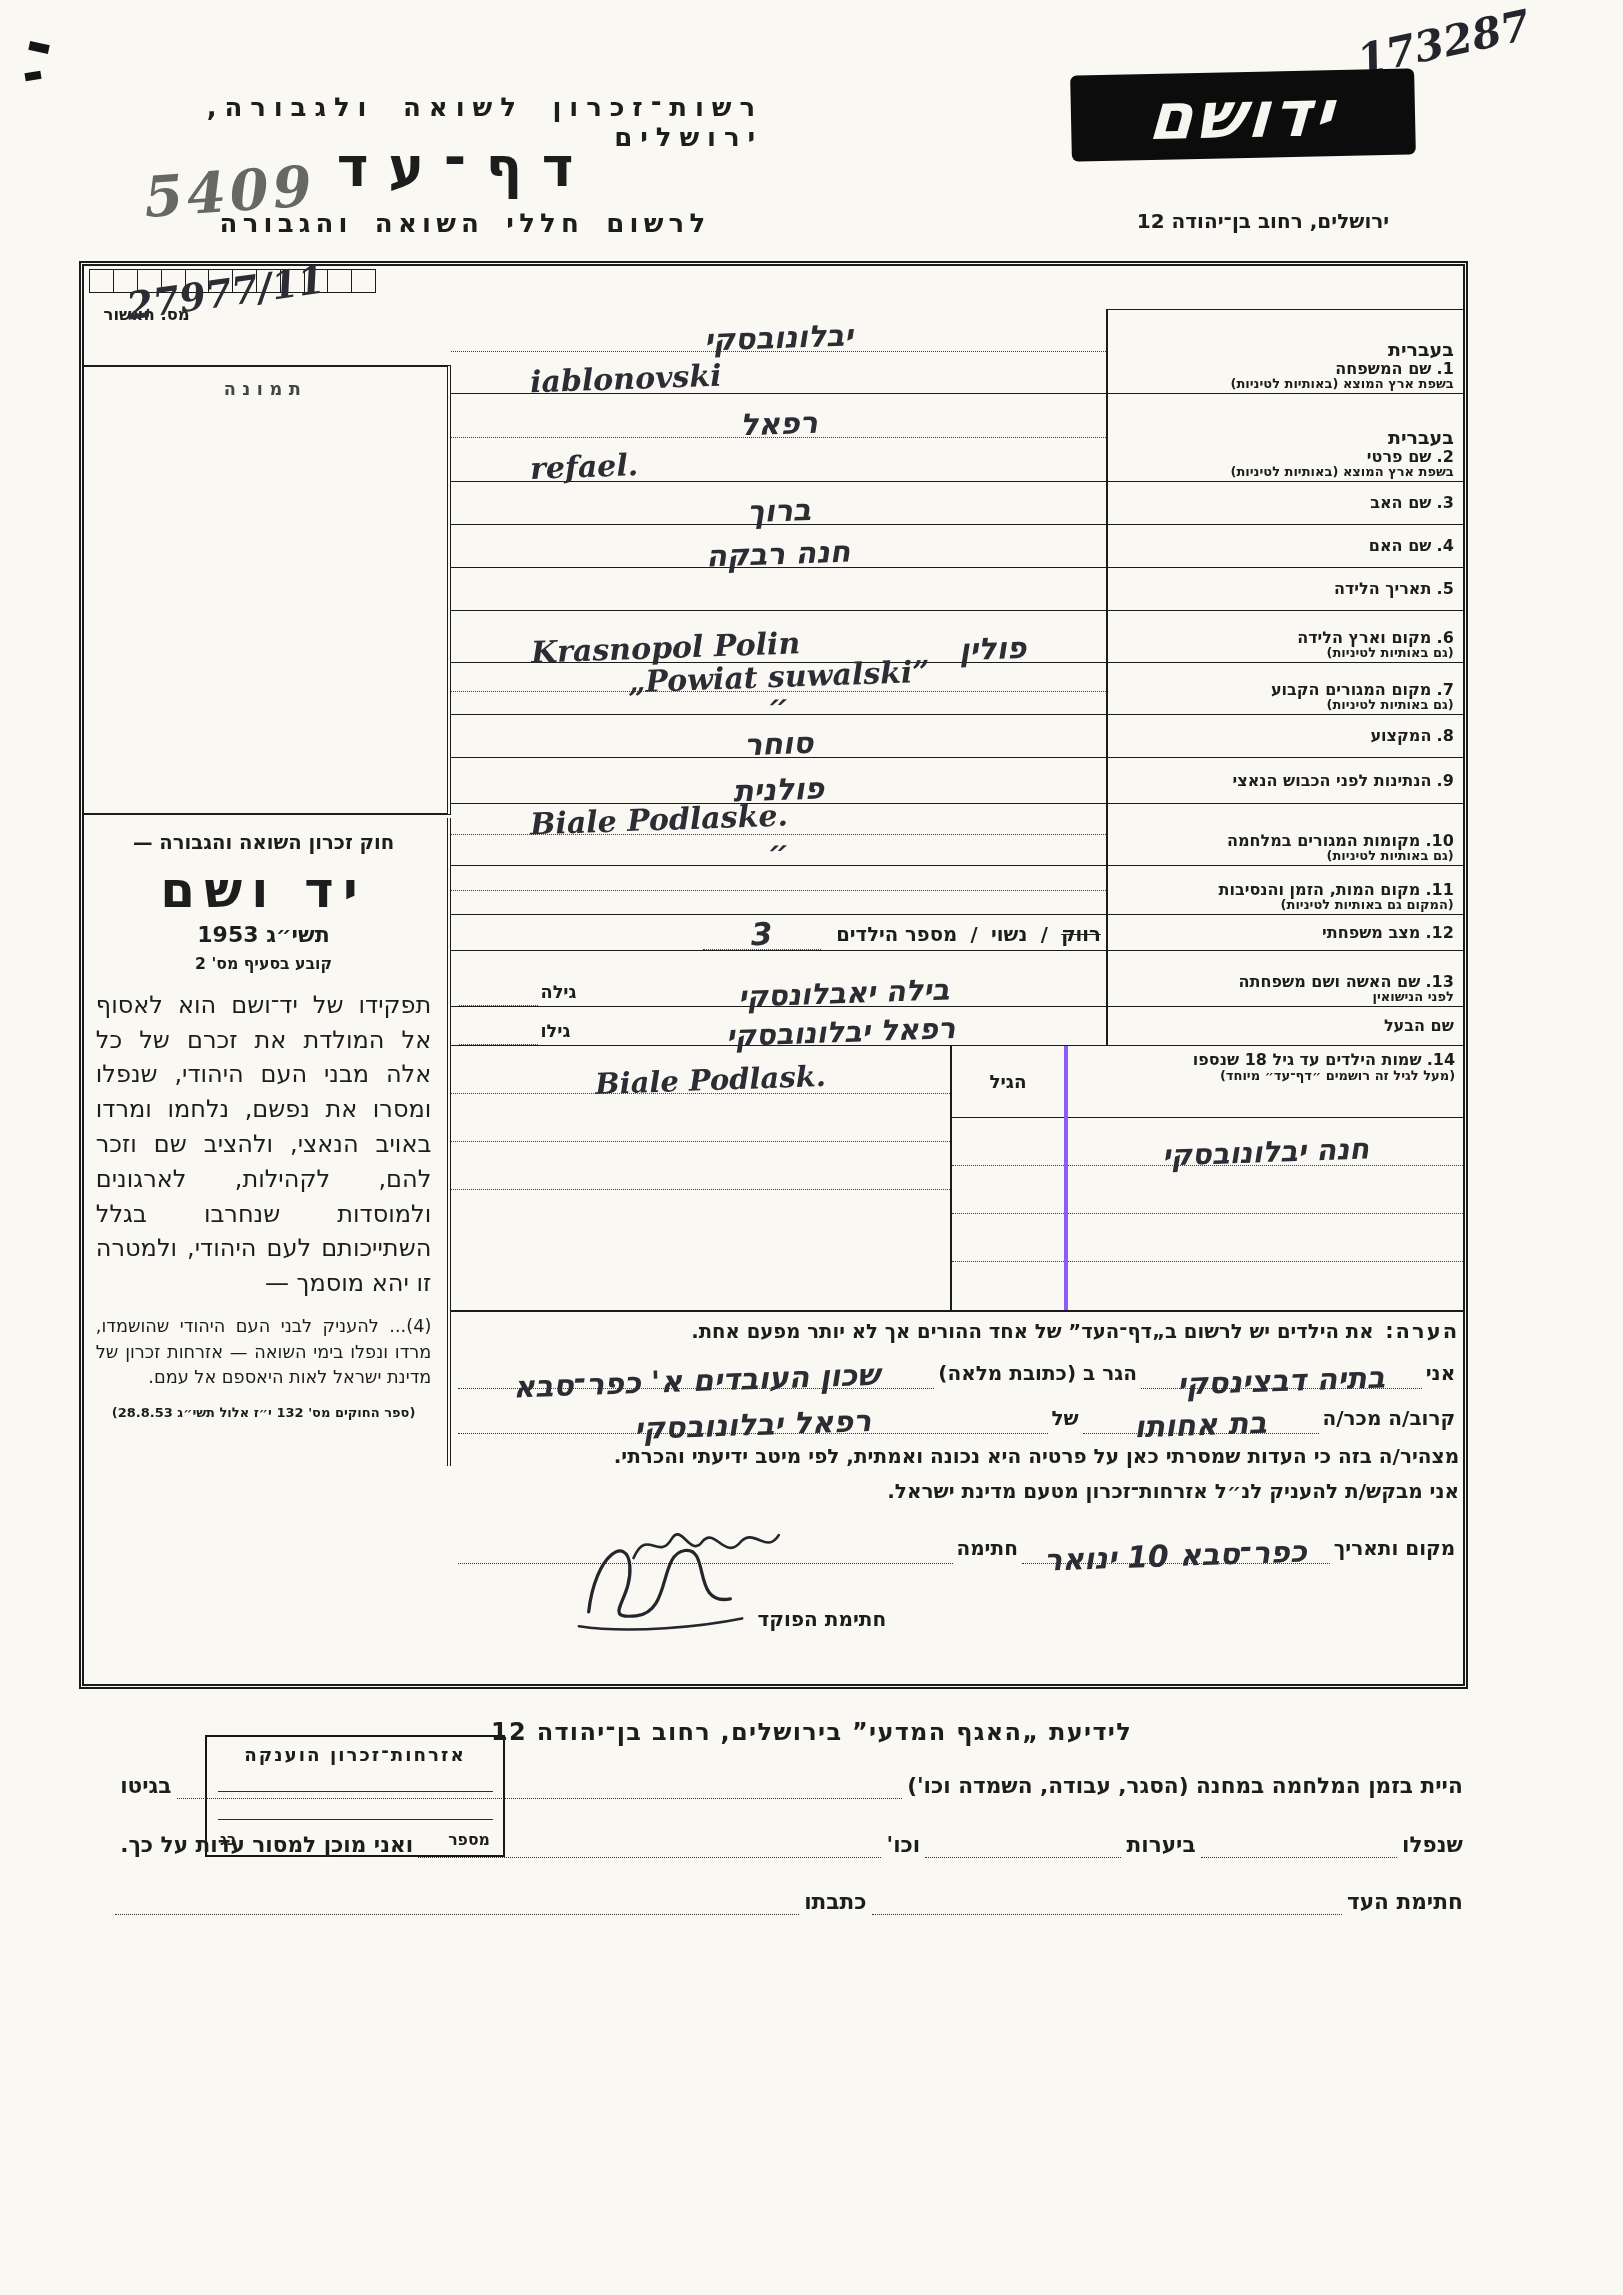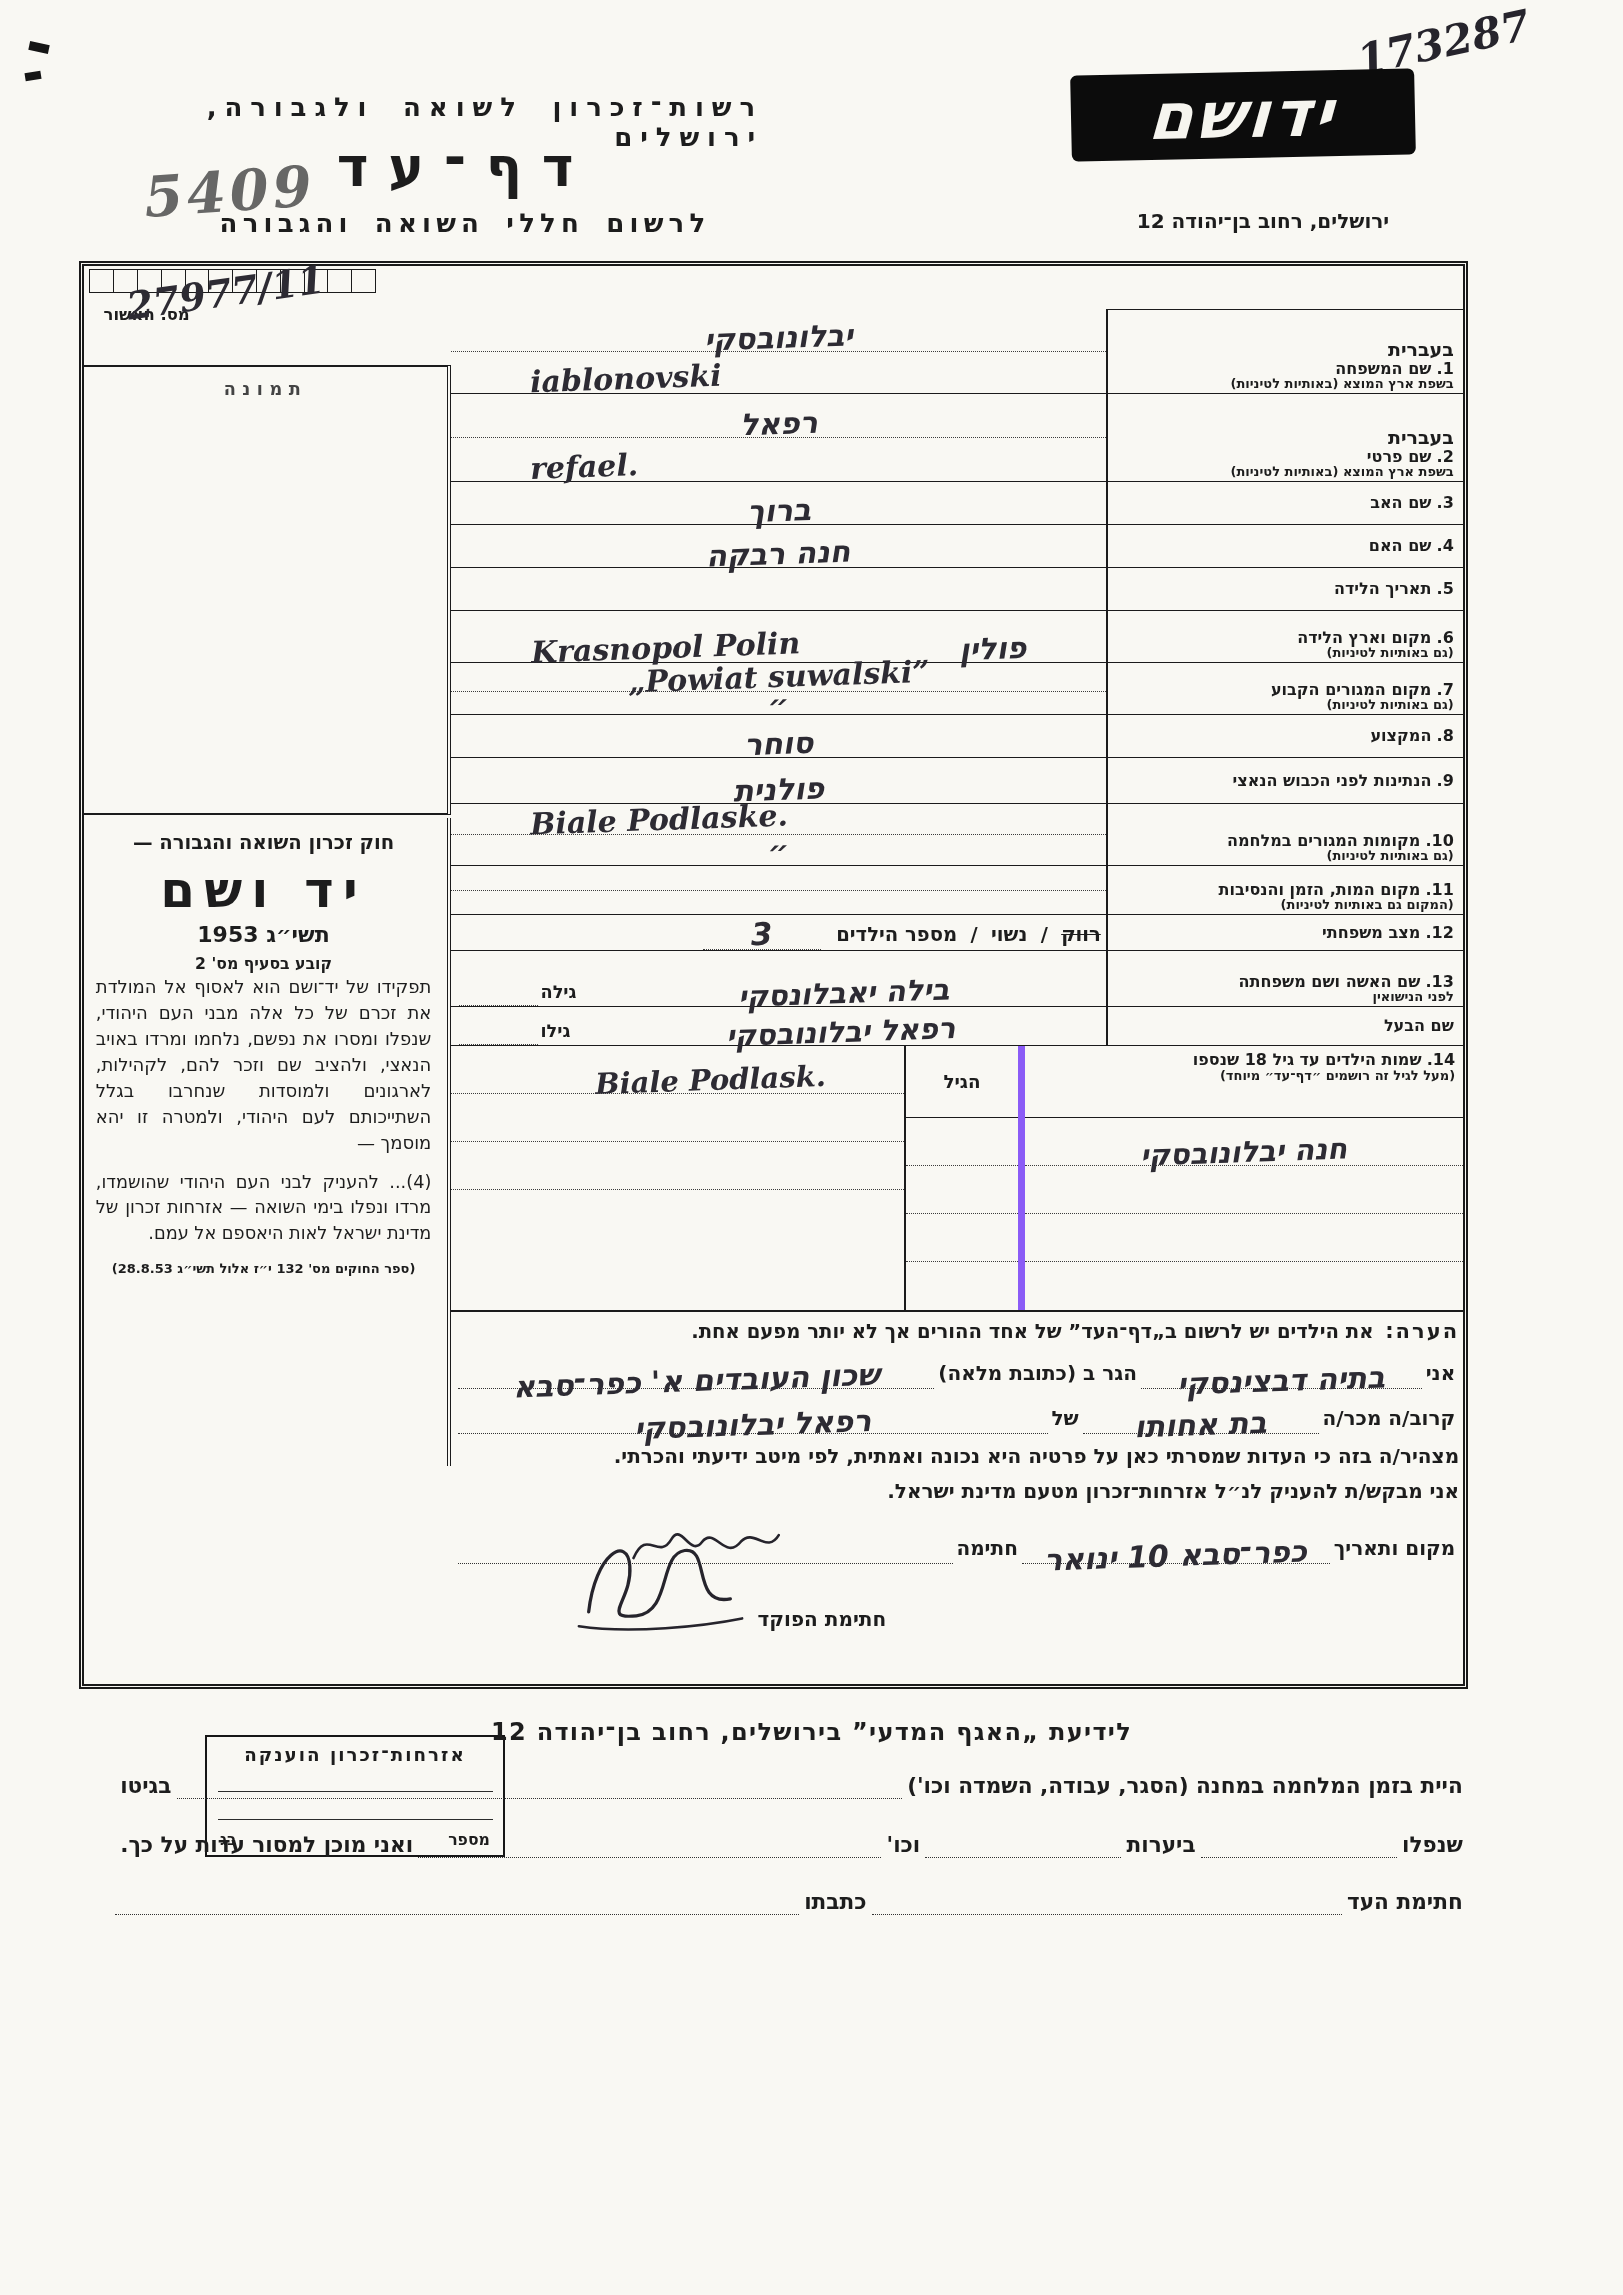--- a/index.html
+++ b/index.html
@@ -45,21 +45,21 @@
   .sidebar-photo{position:absolute;left:0;top:99px;width:367px;height:450px;
                  border-top:2px solid #1b1b1b;border-bottom:2px solid #1b1b1b;border-right:4.6px double #1b1b1b}
   .photo-label{margin-top:11.8px;text-align:center;font-size:17.7px;letter-spacing:6.5px;color:#444;
                font-weight:700;filter:blur(0.4px)}
   .sidebar-law{position:absolute;left:0;top:552px;width:367px;height:648px;
                border-right:4.6px double #1b1b1b;padding:13px 15.7px 0 11.8px}
   .law-title{font-size:19.6px;font-weight:700;text-align:center}
   .law-name{font-size:50px;font-weight:700;text-align:center;letter-spacing:9.2px;margin-top:6.5px}
   .law-year{font-size:22px;font-weight:700;text-align:center;margin-top:3.9px}
   .law-clause{font-size:15.7px;font-weight:700;text-align:center;margin-top:6.5px}
-  .law-body{font-size:18px;line-height:1.45;text-align:justify;margin-top:1px}
+  .law-body{font-size:24px;line-height:1.45;text-align:justify;margin-top:15px}
   .law-c4{font-size:17.7px;line-height:1.45;text-align:justify;margin-top:13px}
   .law-cite{font-size:13px;font-weight:700;text-align:center;margin-top:14.4px}
 
   
   .fgrid{position:absolute;right:0;top:43px;left:367px}
   .frow{display:flex}
   .fl-label{width:357px;border-left:2px solid #1b1b1b;border-bottom:1.3px solid #1b1b1b;
             padding:2px 9.2px 1.3px 5.2px;display:flex;flex-direction:column;justify-content:center}
   .fl-label.three{justify-content:flex-end}
   .frow.first .fl-label{border-top:1.3px solid #1b1b1b}
@@ -85,21 +85,21 @@
   .st{text-decoration:line-through}
 
   .fl-entry.spouse{flex-direction:row;align-items:flex-end}
   .sp-val{flex:1;display:flex;justify-content:center;align-items:flex-end}
   .sp-val .hw{font-size:29px;line-height:.9}
   .sp-age{font-size:17.7px;font-weight:700;padding:0 5.2px 3.9px 2.6px}
   .sp-blank{width:79px;border-bottom:1.3px dotted #3c3c3c;height:26px;margin-left:7.9px}
 
   
   .ctable{display:flex;border-bottom:2px solid #1b1b1b}
-  .ct-name{width:445px;border-left:7px solid #8b5cf6}
+  .ct-name{width:399px;border-left:4px solid #8b5cf6}
   .ct-age{width:114px;border-left:2px solid #1b1b1b}
   .ct-place{flex:1}
   .ct-head{height:72px;border-bottom:1.3px solid #1b1b1b;padding:5.2px 7.9px}
   .ct-head.hcenter{display:flex;align-items:center;justify-content:center;font-size:18.3px;font-weight:700}
   .ct-row{height:48px;border-bottom:1.6px dotted #3c3c3c;display:flex;align-items:flex-end;justify-content:center}
   .ct-row:last-child{border-bottom:none}
   .ct-row .hw{font-size:29px;line-height:.9}
   .ct-row .hw-lat{font-size:29px;line-height:.9}
   .ct-place .ct-row{justify-content:flex-end;padding-left:144px}
 

